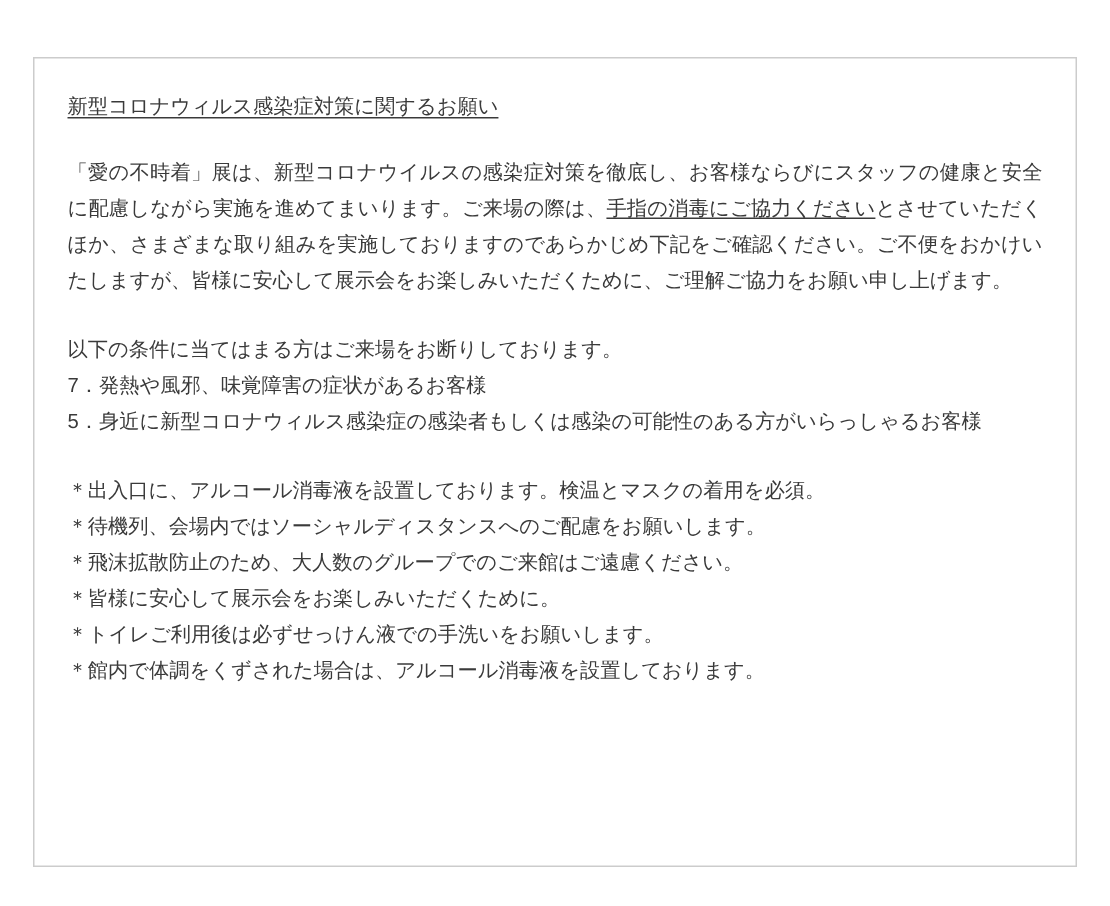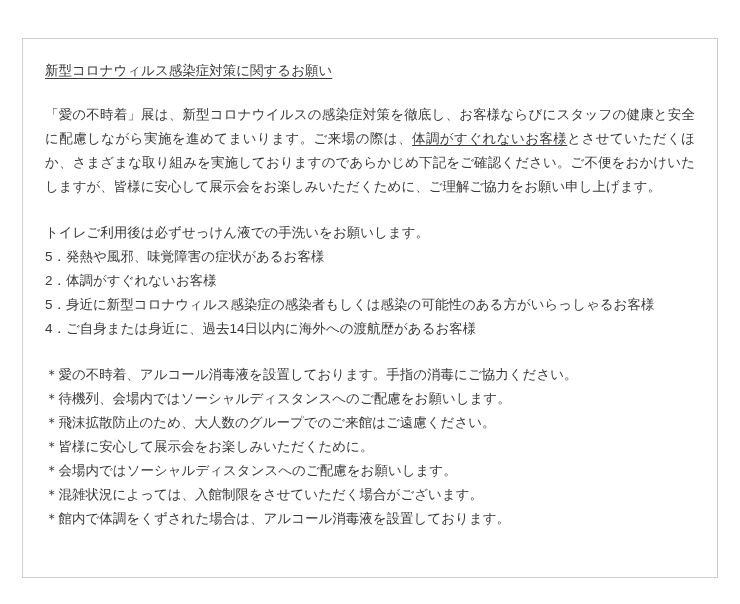--- a/index.html
+++ b/index.html
@@ -74,38 +74,35 @@
 </head>
 <body>
 
 <div class="page">
 
   <div class="notice-box">
     <div class="notice-inner">
 
       <div class="notice-title">新型コロナウィルス感染症対策に関するお願い</div>
 
-      <p class="para"><span>「愛の不時着」展は、新型コロナウイルスの感染症対策を徹底し、お客様ならびにスタッフの健康と安全に配慮しながら実施を進めてまいります。ご来場の際は、</span><span class="underline-inline">体調がすぐれないお客様</span><span>とさせていただくほか、さまざまな取り組みを実施しておりますのであらかじめ下記をご確認ください。ご不便をおかけいたしますが、皆様に安心して展示会をお楽しみいただくために、ご理解ご協力をお願い申し上げます。</span></p>
+      <p class="para"><span>「愛の不時着」展は、新型コロナウイルスの感染症対策を徹底し、お客様ならびにスタッフの健康と安全に配慮しながら実施を進めてまいります。ご来場の際は、</span><span class="underline-inline">手指の消毒にご協力ください</span><span>とさせていただくほか、さまざまな取り組みを実施しておりますのであらかじめ下記をご確認ください。ご不便をおかけいたしますが、皆様に安心して展示会をお楽しみいただくために、ご理解ご協力をお願い申し上げます。</span></p>
 
       <div class="blank-line"></div>
 
-      <p class="para">トイレご利用後は必ずせっけん液での手洗いをお願いします。</p>
-      <p class="list-line">5．発熱や風邪、味覚障害の症状があるお客様</p>
-      <p class="list-line">2．体調がすぐれないお客様</p>
+      <p class="para">以下の条件に当てはまる方はご来場をお断りしております。</p>
+      <p class="list-line">7．発熱や風邪、味覚障害の症状があるお客様</p>
       <p class="list-line">5．身近に新型コロナウィルス感染症の感染者もしくは感染の可能性のある方がいらっしゃるお客様</p>
-      <p class="list-line">4．ご自身または身近に、過去14日以内に海外への渡航歴があるお客様</p>
 
       <div class="blank-line"></div>
 
-      <p class="star-line">＊愛の不時着、アルコール消毒液を設置しております。手指の消毒にご協力ください。</p>
+      <p class="star-line">＊出入口に、アルコール消毒液を設置しております。検温とマスクの着用を必須。</p>
       <p class="star-line">＊待機列、会場内ではソーシャルディスタンスへのご配慮をお願いします。</p>
       <p class="star-line">＊飛沫拡散防止のため、大人数のグループでのご来館はご遠慮ください。</p>
       <p class="star-line">＊皆様に安心して展示会をお楽しみいただくために。</p>
-      <p class="star-line">＊会場内ではソーシャルディスタンスへのご配慮をお願いします。</p>
-      <p class="star-line">＊混雑状況によっては、入館制限をさせていただく場合がございます。</p>
+      <p class="star-line">＊トイレご利用後は必ずせっけん液での手洗いをお願いします。</p>
       <p class="star-line">＊館内で体調をくずされた場合は、アルコール消毒液を設置しております。</p>
 
       <div class="blank-line"></div>
 
     </div>
   </div>
 
 </div>
 
 </body></html>

